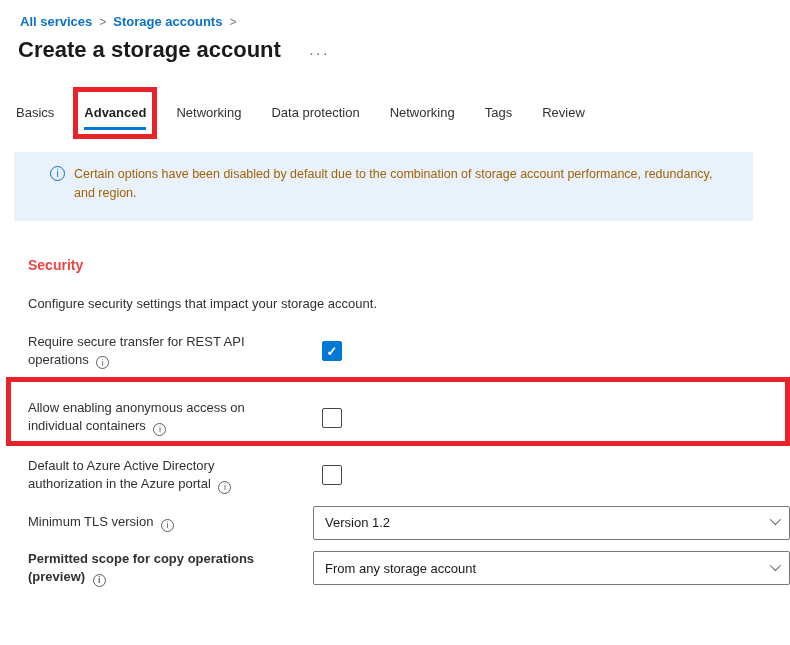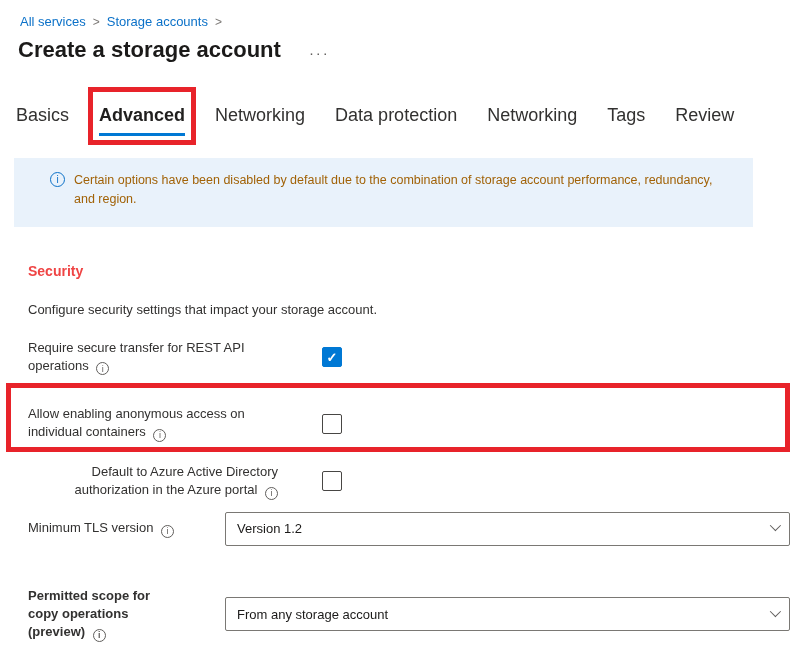--- a/index.html
+++ b/index.html
@@ -7,31 +7,31 @@
     margin: 0; padding: 0;
     width: 790px; height: 645px;
     background: #ffffff;
     font-family: "Liberation Sans", sans-serif;
     color: #323130;
     overflow: hidden;
   }
 
   
   .breadcrumb { padding: 14px 0 0 20px; font-size: 13px; }
-  .breadcrumb a { color: #0b71c8; text-decoration: none; cursor: pointer; }
+  .breadcrumb a { color: #0b71c8; text-decoration: none; cursor: pointer; font-weight: bold; }
   .breadcrumb .sep { color: #7d7a77; margin: 0 7px; font-size: 12px; }
 
   
   .page-title-row { display: flex; align-items: center; gap: 28px; margin: 8px 0 0 18px; }
   .page-title { font-size: 22px; font-weight: 700; color: #1b1a19; margin: 0; }
   .more-btn { color: #605e5c; font-size: 15px; letter-spacing: 2px; cursor: pointer; line-height: 1; padding-top: 4px; }
 
   
   .tabs { display: flex; align-items: flex-end; margin: 36px 0 0 16px; }
-  .tab { position: relative; font-size: 18px; color: #323130; padding: 6px 0 10px 0; margin-right: 30px; cursor: pointer; white-space: nowrap; }
+  .tab { position: relative; font-size: 13px; color: #323130; padding: 6px 0 10px 0; margin-right: 30px; cursor: pointer; white-space: nowrap; }
   .tab.active { font-weight: 700; color: #201f1e; }
   .tab.active .tab-underline { position: absolute; left: 0; right: 0; bottom: 0; height: 3px; background: #0078d4; }
   .tab .tab-anno { display: none; }
   .tab.annotated .tab-anno { display: block; position: absolute; top: -12px; left: -11px; right: -11px; bottom: -9px; border: 5px solid #e8232a; pointer-events: none; }
 
   
   .banner { margin: 22px 0 0 14px; width: 739px; background: #e9f2fb; padding: 13px 20px 17px 36px; display: flex; gap: 9px; }
   .banner-icon { flex: 0 0 auto; width: 15px; height: 15px; border-radius: 50%; border: 1px solid #0b71c8; color: #0b71c8; font-size: 10px; font-style: normal; display: flex; align-items: center; justify-content: center; margin-top: 1px; }
   .banner-text { font-size: 12.5px; line-height: 1.55; color: #a16207; max-width: 652px; }
 
@@ -39,31 +39,31 @@
   .section-heading { margin: 36px 16px 0 28px; font-size: 14px; font-weight: 700; color: #ef4444; }
   .section-desc { margin: 23px 0 0 28px; font-size: 13px; color: #323130; }
 
   
   .settings { margin: 22px 0 0 28px; }
   .setting-row { display: flex; align-items: center; gap: 44px; }
   .setting-label { width: 250px; font-size: 13px; line-height: 1.38; color: #323130; }
   .row-1 { margin-bottom: 8px; }
   .row-2 { margin-bottom: 11px; }
   .row-3 { margin-bottom: 18px; }
-  .row-4 { margin-bottom: 12px; text-align: right; }
-  .row-5 { margin-bottom: 41px; }
+  .row-4 { margin-bottom: 12px; }
+  .row-5 { margin-bottom: 10px; }
   .setting-row.highlighted { margin-left: -22px; border: 5px solid #e8232a; padding: 17px 26px 5px 17px; }
 
   .info-icon { display: inline-flex; width: 13px; height: 13px; border-radius: 50%; border: 1px solid #605e5c; color: #605e5c; font-size: 9px; font-style: normal; align-items: center; justify-content: center; margin-left: 4px; vertical-align: -2px; cursor: pointer; }
 
   .checkbox { width: 20px; height: 20px; border: 1px solid #484644; border-radius: 2px; background: #fff; display: flex; align-items: center; justify-content: center; cursor: pointer; flex: 0 0 auto; }
   .checkbox.checked { background: #0078d4; border-color: #0078d4; }
   .checkbox.checked::after { content: "\2713"; color: #fff; font-size: 13px; font-weight: 700; line-height: 1; }
 
-  .dropdown { width: 565px; height: 24px; border: 1px solid #7a7874; border-radius: 2px; background: #fff; display: flex; align-items: center; justify-content: space-between; padding: 16px 11px; cursor: pointer; flex: 0 0 auto; }
+  .dropdown { width: 477px; height: 24px; border: 1px solid #7a7874; border-radius: 2px; background: #fff; display: flex; align-items: center; justify-content: space-between; padding: 16px 11px; cursor: pointer; flex: 0 0 auto; }
   .dropdown-value { font-size: 13px; color: #1b1a19; }
   .chevron { width: 8px; height: 8px; border-right: 1.5px solid #605e5c; border-bottom: 1.5px solid #605e5c; transform: rotate(45deg) translateY(-2px); margin-top: -3px; }
   .row-6 .setting-label { line-height: 1.4; font-weight: bold; }
 </style>
 </head>
 <body>
 
 <div class="breadcrumb">
   <a>All services</a><span class="sep">&gt;</span><a>Storage accounts</a><span class="sep">&gt;</span>
 </div>

